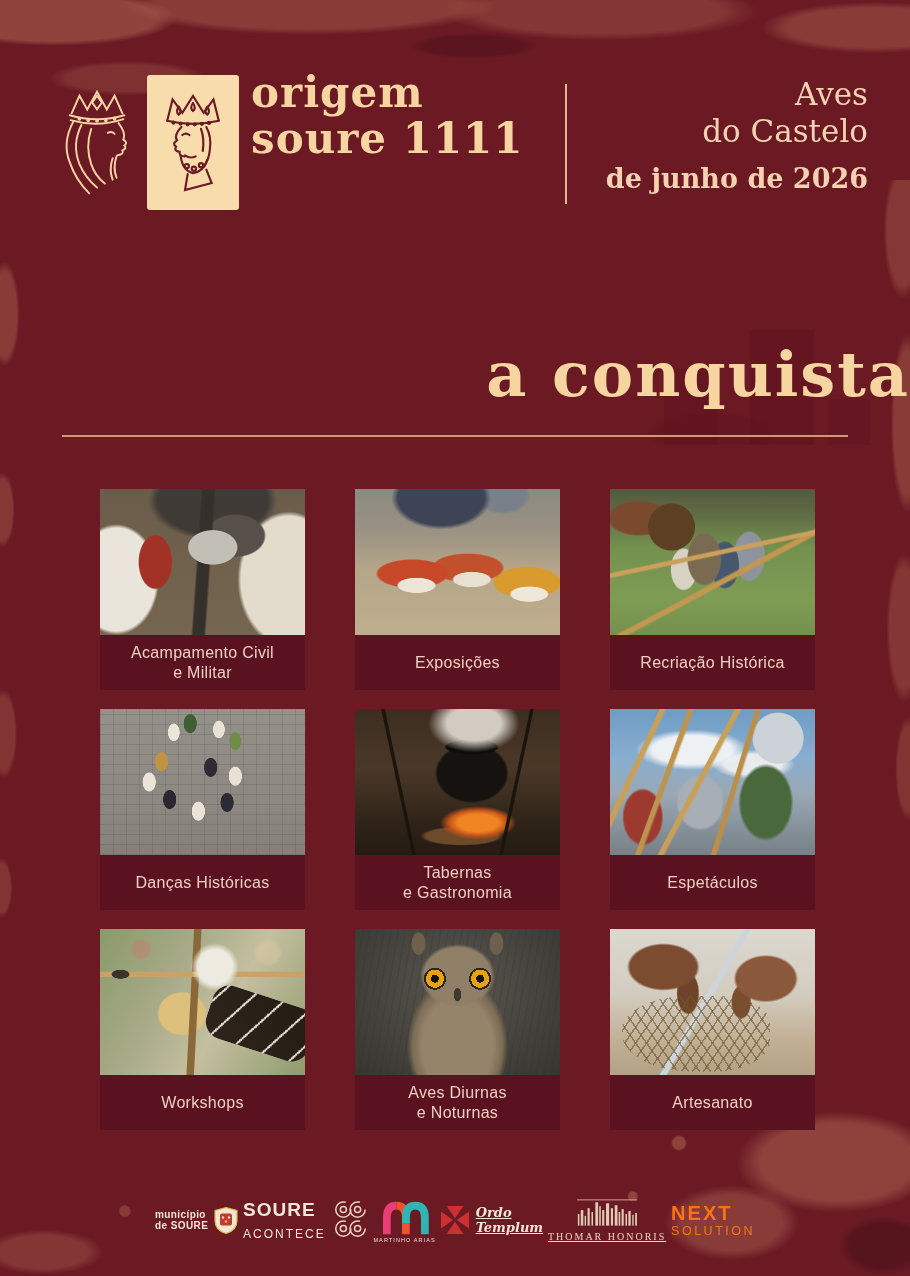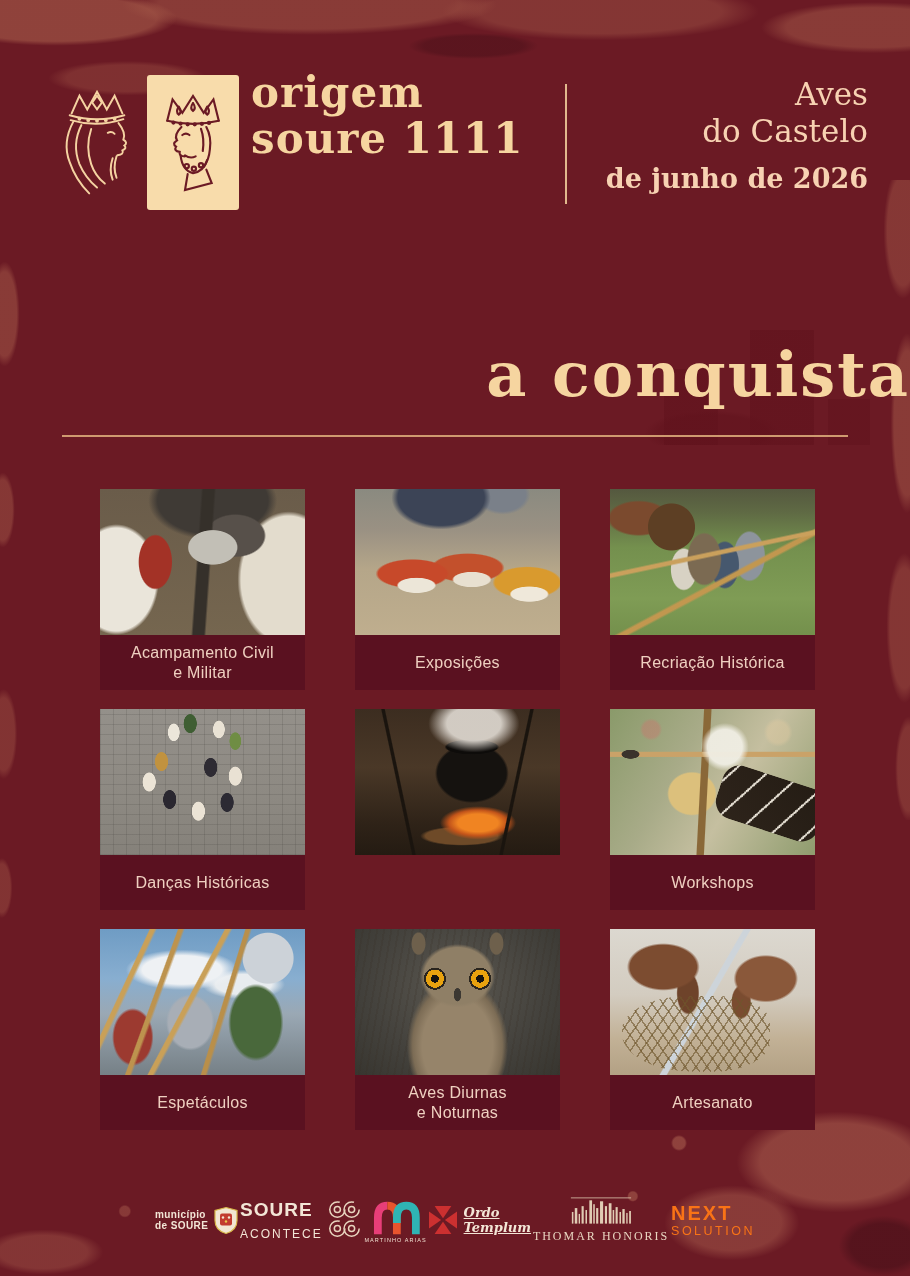--- a/index.html
+++ b/index.html
@@ -236,21 +236,21 @@
   .municipio .mtext span{display:block;}
   .soure-acontece{align-items:baseline; gap:6px;flex-direction:column;}
   .soure-acontece .sa-bold{font-size:19px; font-weight:bold; letter-spacing:1px;}
   .soure-acontece .sa-light{font-size:12px; font-weight:300; letter-spacing:2px;}
   .martinho{flex-direction:column; gap:2px;}
   .martinho .ma-text{font-size:5.5px; letter-spacing:1.1px; color:#f0ded0;}
   .ordo{gap:7px;}
   .ordo .ordo-text{font-family:"DejaVu Serif", serif; font-style:italic; font-weight:bold; font-size:13px; line-height:15px;}
   .ordo .ordo-text span{display:block;text-decoration:underline;}
   .thomar{flex-direction:column; gap:3px;}
-  .thomar .th-text{font-family:"Liberation Serif", serif; font-size:12px; letter-spacing:2px; color:#e8d5c0;}
+  .thomar .th-text{font-family:"Liberation Serif", serif; font-size:10px; letter-spacing:2px; color:#e8d5c0;text-decoration:underline;}
   .next{flex-direction:column; align-items:flex-start; gap:1px; color:#f97316;}
   .next .nx1{font-size:20px; font-weight:bold; letter-spacing:2px; line-height:20px;}
   .next .nx2{font-size:12.5px; font-weight:400; letter-spacing:2.5px;}
 </style>
 </head>
 <body>
 
 <div class="poster">
 
   <div class="tex tex-top"></div>
@@ -354,34 +354,38 @@
     <div class="card">
       <div class="card-img img-dancas"></div>
       <div class="card-plate">
         <span>Danças Históricas</span>
         <span></span>
       </div>
     </div>
 
     <div class="card">
       <div class="card-img img-tabernas"></div>
+      <div class="card-plate">
+        <span>Tabernas</span>
+        <span>e Gastronomia</span>
+      </div>
+    </div>
+
+    <div class="card">
+      <div class="card-img img-espetaculos"></div>
+      <div class="card-plate">
+        <span>Espetáculos</span>
+        <span></span>
+      </div>
     </div>
 
     <div class="card">
       <div class="card-img img-workshops"></div>
       <div class="card-plate">
         <span>Workshops</span>
-        <span></span>
-      </div>
-    </div>
-
-    <div class="card">
-      <div class="card-img img-espetaculos"></div>
-      <div class="card-plate">
-        <span>Espetáculos</span>
         <span></span>
       </div>
     </div>
 
     <div class="card">
       <div class="card-img img-aves"></div>
       <div class="card-plate">
         <span>Aves Diurnas</span>
         <span>e Noturnas</span>
       </div>

